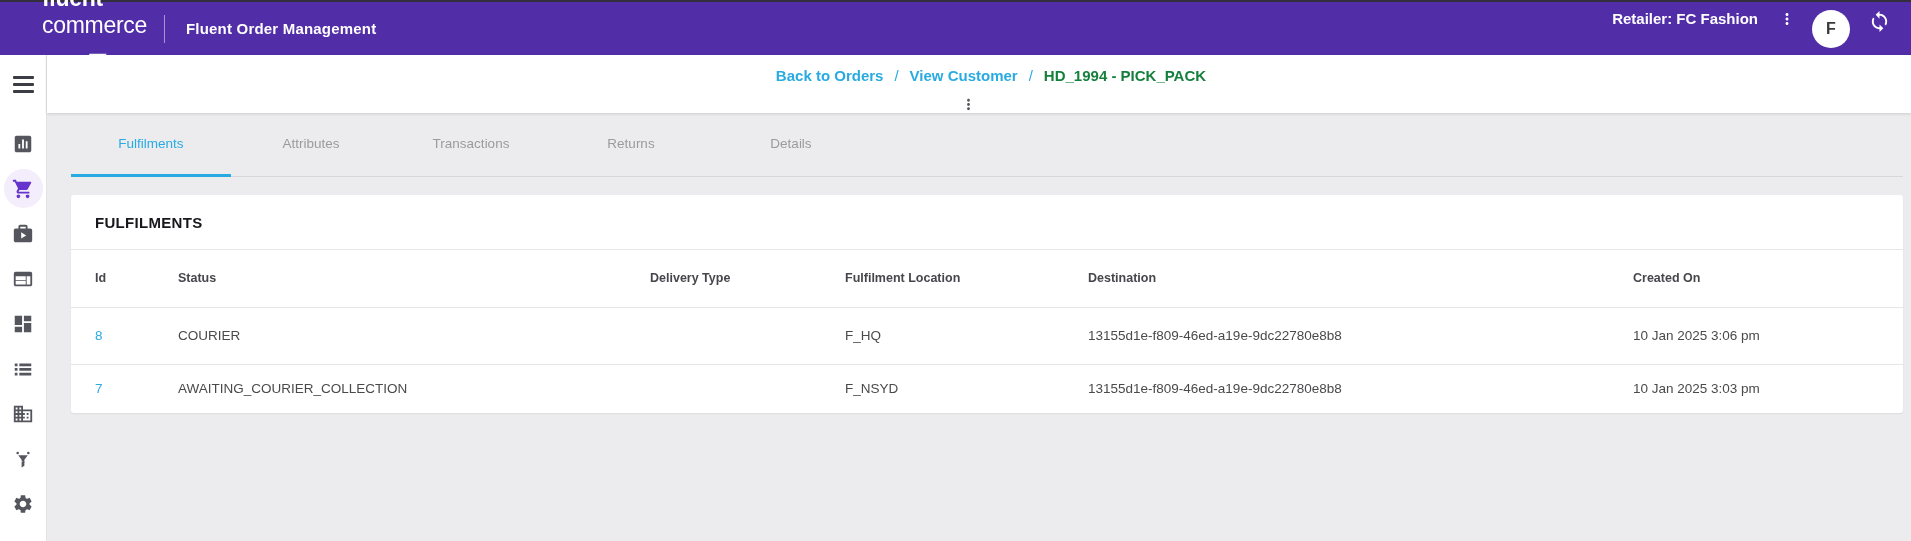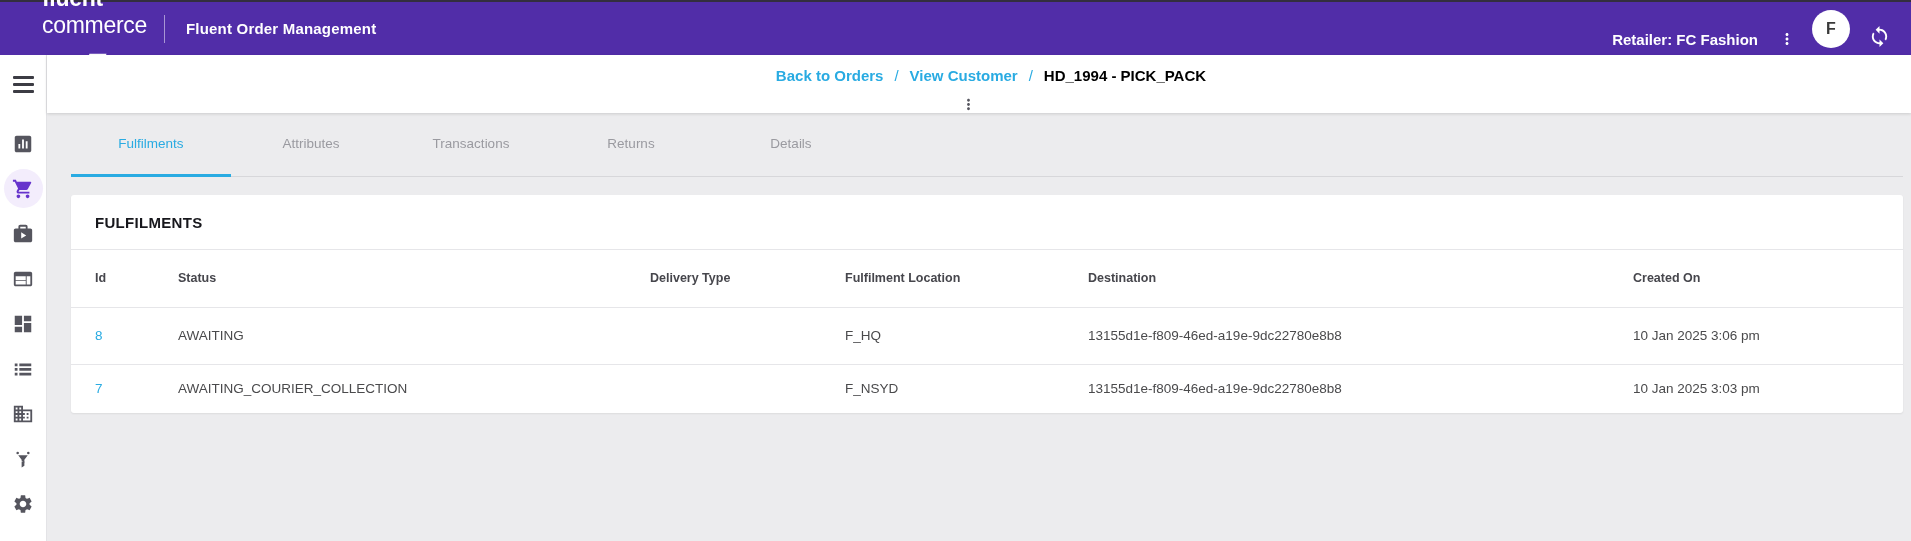--- a/index.html
+++ b/index.html
@@ -18,21 +18,21 @@
     height:53px; background:#512da8; color:#fff;
     display:flex; align-items:center; justify-content:space-between;
   }
   .topbar-left { display:flex; align-items:center; }
   .logo { display:flex; align-items:flex-start; margin-left:42px; font-size:23px; letter-spacing:-0.3px; cursor:pointer;flex-direction:column; }
   .logo-bold { font-weight:700; }
   .logo-light { font-weight:400; }
   .logo-mark { margin-left:3px; align-self:center; margin-top:6px; }
   .topbar-divider { width:1px; height:28px; background:rgba(255,255,255,.5); margin:0 21px 0 17px; }
   .app-title { font-size:15px; font-weight:700; letter-spacing:.2px; }
-  .topbar-right { display:flex; align-items:flex-end; margin-right:20px; }
+  .topbar-right { display:flex; align-items:flex-start; margin-right:20px; }
   .retailer { font-size:15px; font-weight:700; margin-right:20px; }
   .kebab-top { margin-right:16px; display:flex; align-items:center; cursor:pointer; }
   .kebab-top svg { fill:#fff; width:18px; height:18px; }
   .avatar {
     width:38px; height:38px; border-radius:50%; background:#fff; color:#3a3a3a;
     font-weight:700; font-size:16px; display:flex; align-items:center; justify-content:center;
     margin-right:18px; cursor:pointer;
   }
   .sync { display:flex; align-items:center; cursor:pointer; }
   .sync svg { fill:#fff; width:23px; height:23px; }
@@ -58,21 +58,21 @@
 
   .right-col { flex:1; display:flex; flex-direction:column; min-width:0; background:#ececee; }
 
   .subbar {
     height:58px; background:#fff; display:flex; align-items:center;
     box-shadow:0 1px 3px rgba(0,0,0,.14); position:relative; z-index:2;flex-direction:column;
   }
   .breadcrumb { margin-left:24px; display:flex; align-items:center; gap:11px; font-size:15px; font-weight:700; flex:1; }
   .crumb-link { color:#29abe2; cursor:pointer; text-decoration:none; }
   .crumb-sep { color:#29abe2; font-weight:400; }
-  .crumb-current { color:#000000; }
+  .crumb-current { color:#15803d; }
   .kebab-sub { margin-right:22px; display:flex; align-items:center; cursor:pointer; }
   .kebab-sub svg { fill:#55555e; width:17px; height:17px; }
 
   .tabs {
     margin:0 8px 0 24px; height:64px; display:flex;
     border-bottom:1px solid #d7d7da;
   }
   .tab {
     width:160px; height:64px; display:flex; align-items:center; justify-content:center;
     font-size:13.5px; color:#9a9aa0; cursor:pointer;
@@ -240,21 +240,21 @@
             <th>Status</th>
             <th>Delivery Type</th>
             <th>Fulfilment Location</th>
             <th>Destination</th>
             <th>Created On</th>
           </tr>
         </thead>
         <tbody>
           <tr>
             <td class="id-link">8</td>
-            <td>AWAITING</td>
+            <td>COURIER</td>
             <td></td>
             <td>F_HQ</td>
             <td>13155d1e-f809-46ed-a19e-9dc22780e8b8</td>
             <td>10 Jan 2025 3:06 pm</td>
           </tr>
           <tr>
             <td class="id-link">7</td>
             <td>AWAITING_COURIER_COLLECTION</td>
             <td></td>
             <td>F_NSYD</td>

